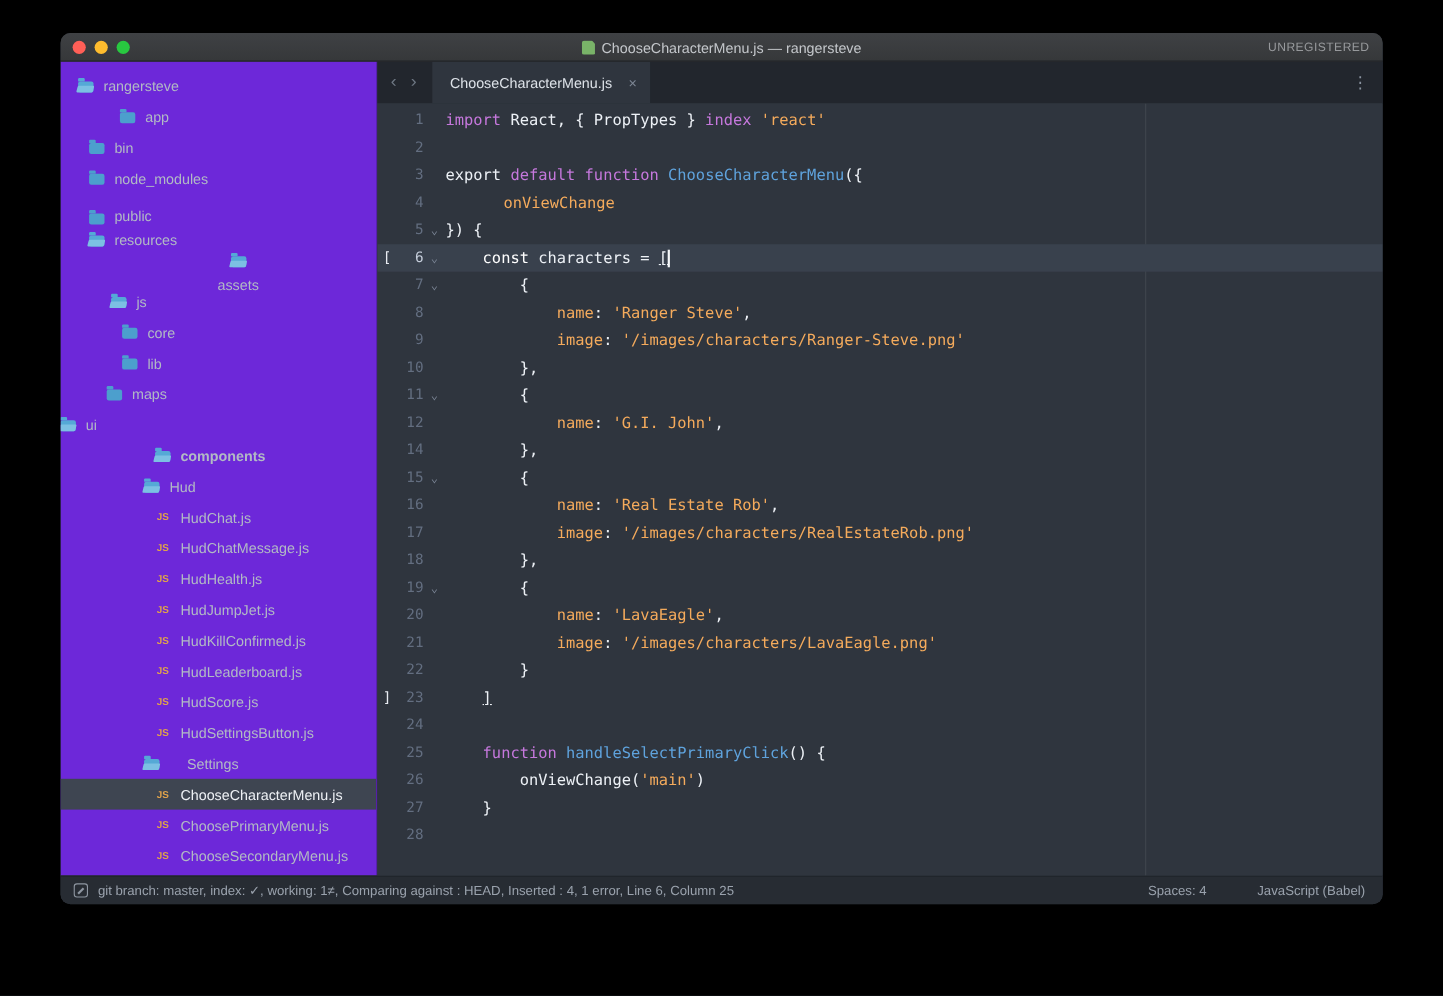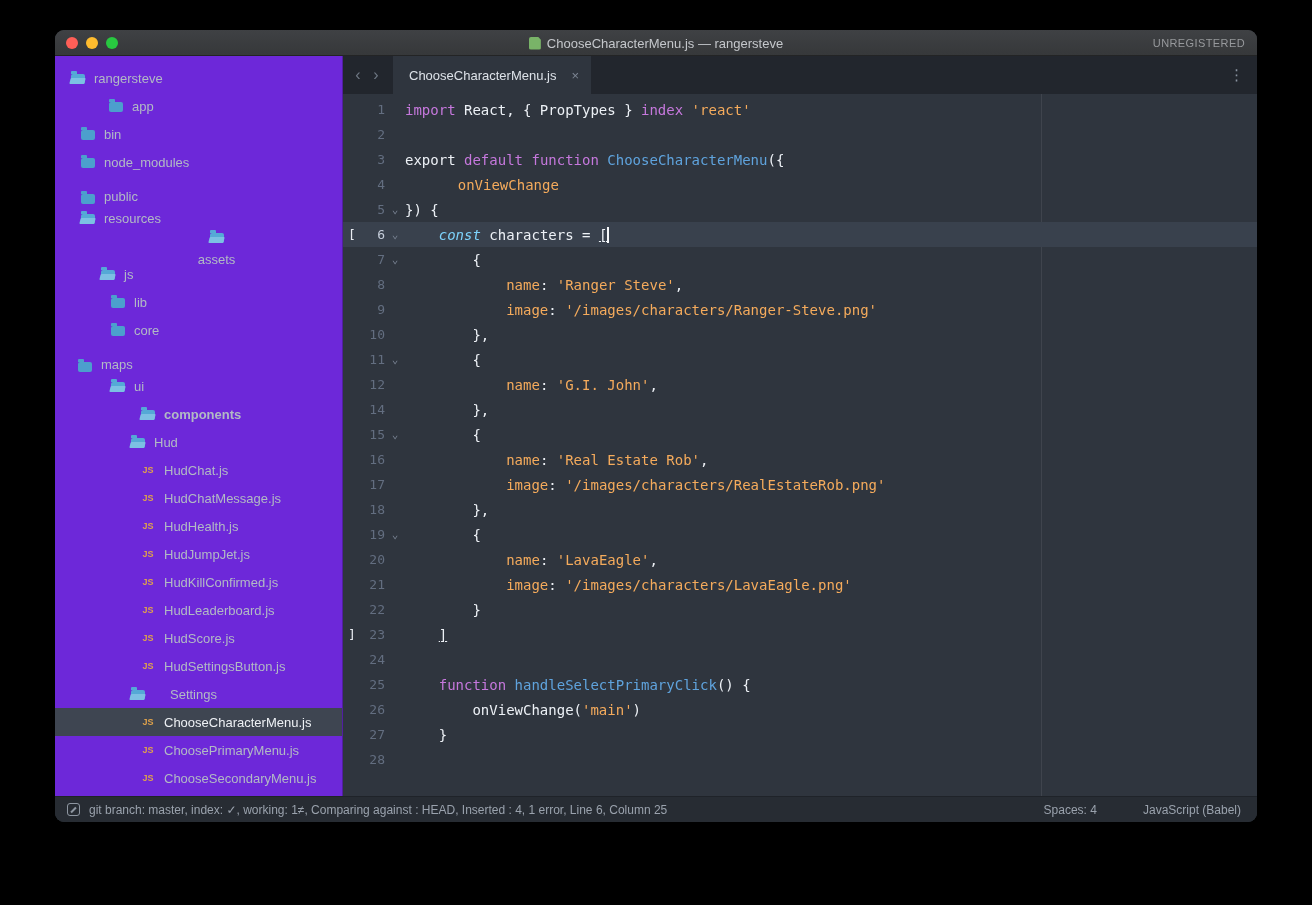--- a/index.html
+++ b/index.html
@@ -56,21 +56,21 @@
           font-family:"DejaVu Sans Mono",monospace; font-size:14px; }
   .ruler { position:absolute; left:698px; top:0; bottom:0; width:1px; background:rgba(255,255,255,.08); }
   .cline { height:25px; display:flex; align-items:center; white-space:pre; position:relative; }
   .cline.cur { background:#39414d; }
   .gb   { width:16px; padding-left:5px; flex:0 0 auto; color:#e8ecf2; font-size:13px; }
   .ln   { width:26px; flex:0 0 auto; text-align:right; color:#636e80; font-size:13px; }
   .cline.cur .ln { color:#c6cedb; }
   .fold { width:20px; flex:0 0 auto; text-align:center; color:#7b8595; font-size:11px; }
   .pl   { color:#edf1f6; }
   .kw   { color:#c678dd; }
-  .st   { color:#7dd3fc;font-style:italic; }
+  .st   { color:#ffffff; }
   .fn   { color:#5fa3dd; }
   .str  { color:#f5ab5c; }
   .prop { color:#f5ab5c; }
   .param{ color:#f5ab5c;margin-left:19px; }
   .brkt { color:#edf1f6; text-decoration:underline; }
   .cursor { display:inline-block; width:2px; height:16px; background:#f6f8fa; vertical-align:text-bottom; }
 
   
   .statusbar { height:26px; flex:0 0 auto; background:#272c33; border-top:1px solid #1f2329;
                display:flex; align-items:center; gap:9px; padding:0 16px 0 12px;
@@ -128,31 +128,31 @@
         <div class="srow" style="padding-left: 36px; flex-direction: column;">
           <span class="icon-folder open"></span>
           <span class="slabel">assets</span>
         </div>
         <div class="srow" style="padding-left: 46px;">
           <span class="icon-folder open"></span>
           <span class="slabel">js</span>
         </div>
         <div class="srow" style="padding-left: 56px;">
           <span class="icon-folder"></span>
+          <span class="slabel">core</span>
+        </div>
+        <div class="srow" style="padding-left: 56px;">
+          <span class="icon-folder"></span>
           <span class="slabel">lib</span>
         </div>
-        <div class="srow" style="padding-left: 56px;">
-          <span class="icon-folder"></span>
-          <span class="slabel">core</span>
-        </div>
-        <div class="srow" style="padding-left: 23px; align-items: flex-end;">
+        <div class="srow" style="padding-left: 42px;">
           <span class="icon-folder"></span>
           <span class="slabel">maps</span>
         </div>
-        <div class="srow" style="padding-left: 56px;">
+        <div class="srow" style="">
           <span class="icon-folder open"></span>
           <span class="slabel">ui</span>
         </div>
         <div class="srow" style="padding-left: 86px; font-weight: bold;">
           <span class="icon-folder open"></span>
           <span class="slabel">components</span>
         </div>
         <div class="srow" style="padding-left: 76px;">
           <span class="icon-folder open"></span>
           <span class="slabel">Hud</span>

